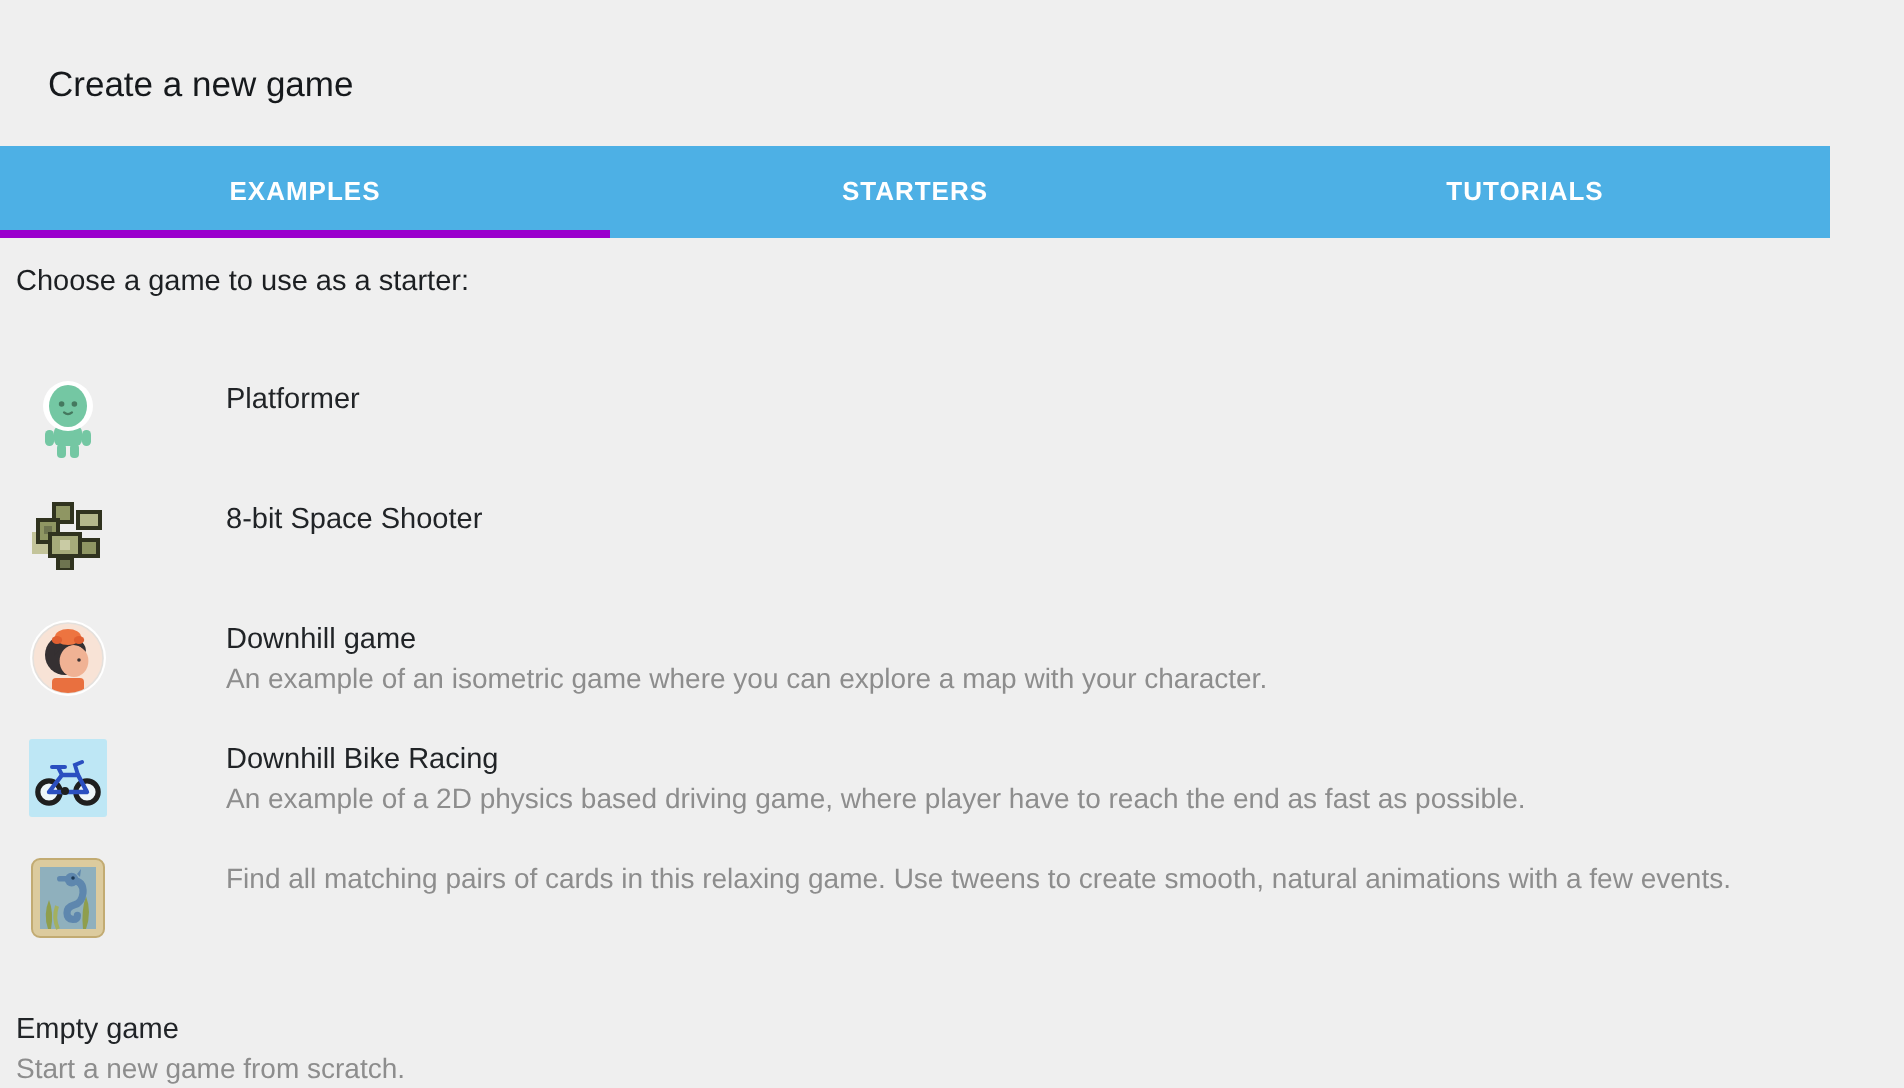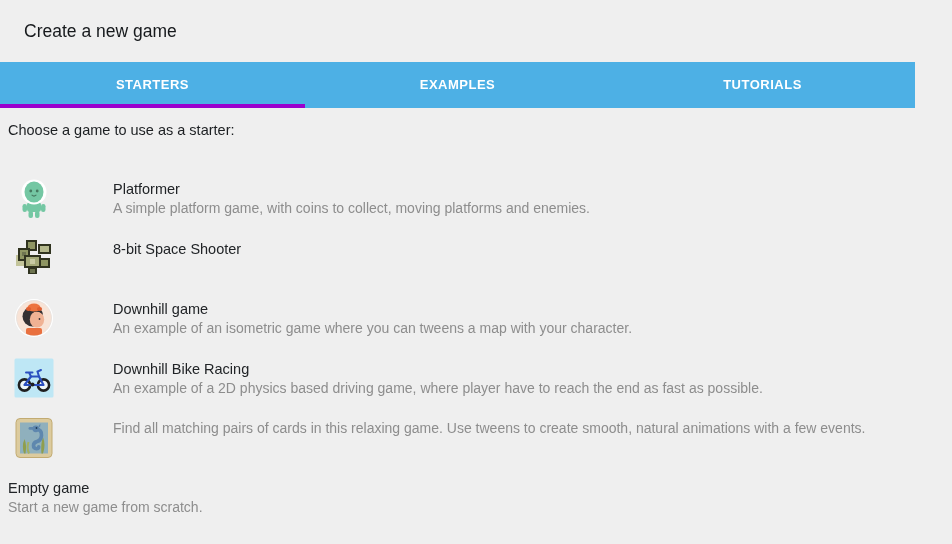--- a/index.html
+++ b/index.html
@@ -2,21 +2,21 @@
 <html><head>
 <meta charset="utf-8">
 <style>
   * { margin:0; padding:0; box-sizing:border-box; }
   html,body { width:952px; height:544px; overflow:hidden; }
   body {
     font-family:"Liberation Sans", sans-serif;
     background:#efefef;
     color:#1c1c1c;
   }
-  .dialog { width:915px; height:544px; display:flex; flex-direction:column; }
+  .dialog { width:915px; height:544px; display:flex; flex-direction:column;justify-content:flex-end; }
 
   .title-bar {
     height:62px;
     display:flex;
     align-items:center;
     padding-left:24px;
     font-size:17.5px;
     color:#16191c;
   }
 
@@ -72,33 +72,33 @@
   .item-desc {
     font-size:14px;
     line-height:19px;
     color:#8d8d8d;
   }
 
   .empty-game {
     margin:10px 8px 0 8px;
     cursor:pointer;
   }
-  .empty-game .item-title { font-size:14.5px; line-height:20px; }
+  .empty-game .item-title { font-size:14.5px; line-height:20px;margin-top:16px; }
   .empty-game .item-desc { font-size:14px; line-height:19px; }
 </style>
 </head>
 <body>
 
 <div class="dialog">
 
   <div class="title-bar">Create a new game</div>
 
   <div class="tabs">
+    <div class="tab">EXAMPLES</div>
     <div class="tab">STARTERS</div>
-    <div class="tab">EXAMPLES</div>
     <div class="tab">TUTORIALS</div>
     <div class="tab-indicator"></div>
   </div>
 
   <div class="prompt">Choose a game to use as a starter:</div>
 
   <div class="list">
 
     <div class="item">
       <span class="item-icon">
@@ -110,21 +110,20 @@
           <rect x="13" y="24" width="14" height="10" rx="3" fill="#74c7a3"></rect>
           <circle cx="20" cy="14" r="12.5" fill="#ffffff"></circle>
           <ellipse cx="20" cy="14" rx="9.5" ry="10.5" fill="#74c7a3"></ellipse>
           <circle cx="16.8" cy="13" r="1.4" fill="#45795f"></circle>
           <circle cx="23.2" cy="13" r="1.4" fill="#45795f"></circle>
           <path d="M18 17.2 q2 1.8 4 0" stroke="#45795f" stroke-width="1.1" fill="none" stroke-linecap="round"></path>
         </svg>
       </span>
       <div class="item-text">
         <div class="item-title">Platformer</div>
-        <div class="item-desc">A simple platform game, with coins to collect, moving platforms and enemies.</div>
       </div>
     </div>
 
     <div class="item">
       <span class="item-icon">
         <svg viewBox="0 0 40 40" shape-rendering="crispEdges">
           <rect x="2" y="17" width="11" height="11" fill="#c3c49a"></rect>
           <rect x="12" y="2" width="11" height="11" fill="#30331f"></rect>
           <rect x="14" y="4" width="7" height="7" fill="#8f9663"></rect>
           <rect x="24" y="6" width="13" height="10" fill="#30331f"></rect>
@@ -163,21 +162,21 @@
             <path d="M13 19 Q13 10 22 10 Q29 11 29 17 Q26 13 22 13.5 Q16 14.5 13 19 Z" fill="#353032"></path>
             <ellipse cx="20" cy="9.5" rx="6.5" ry="4" fill="#ed7440"></ellipse>
             <ellipse cx="14.5" cy="11" rx="2.6" ry="2" fill="#e05f31"></ellipse>
             <ellipse cx="25.5" cy="11" rx="2.6" ry="2" fill="#e05f31"></ellipse>
             <circle cx="25.5" cy="21" r="0.9" fill="#3a3234"></circle>
           </g>
         </svg>
       </span>
       <div class="item-text">
         <div class="item-title">Downhill game</div>
-        <div class="item-desc">An example of an isometric game where you can tweens a map with your character.</div>
+        <div class="item-desc">An example of an isometric game where you can explore a map with your character.</div>
       </div>
     </div>
 
     <div class="item">
       <span class="item-icon">
         <svg viewBox="0 0 40 40">
           <rect x="0.5" y="0.5" width="39" height="39" rx="1.5" fill="#bee7f5"></rect>
           <circle cx="10.5" cy="27" r="5.6" fill="#eef6f9" stroke="#1f1f1f" stroke-width="2.6"></circle>
           <circle cx="29.5" cy="27" r="5.6" fill="#eef6f9" stroke="#1f1f1f" stroke-width="2.6"></circle>
           <path d="M10.5 27 L17 18.5 L25 18.5 L29.5 27 L17 27 Z" fill="none" stroke="#2b4fc0" stroke-width="2.2" stroke-linejoin="round"></path>

